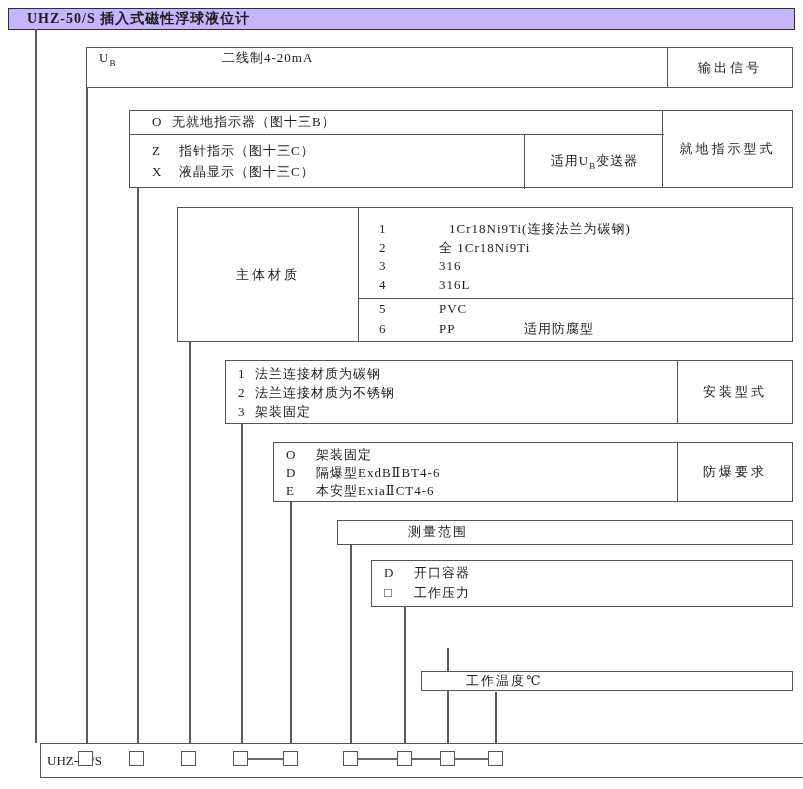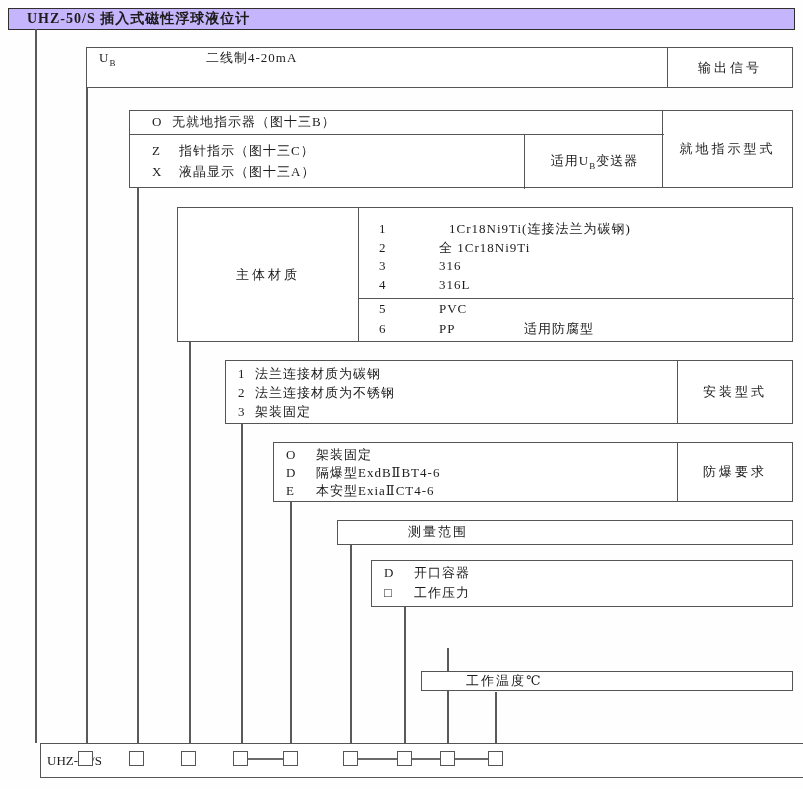--- a/index.html
+++ b/index.html
@@ -54,21 +54,21 @@
   <div class="vline" style="left:189px;top:342px;height:401px;"></div>
   <div class="vline" style="left:241px;top:424px;height:319px;"></div>
   <div class="vline" style="left:290px;top:502px;height:241px;"></div>
   <div class="vline" style="left:350px;top:545px;height:198px;"></div>
   <div class="vline" style="left:404px;top:607px;height:136px;"></div>
   <div class="vline" style="left:447px;top:648px;height:95px;"></div>
   <div class="vline" style="left:495px;top:692px;height:51px;"></div>
 
   <div class="box" style="left:86px;top:47px;width:707px;height:41px;">
     <div class="rows" style="left:12px;top:1px;">
-      <div class="row" style="height:19px;">
+      <div class="row" style="height:19px;gap:16px;">
         <span class="code" style="width:107px;"><span>U</span><sub>B</sub></span>
         <span class="desc">二线制4-20mA</span>
       </div>
     </div>
     <div class="label-cell" style="width:125px;">输出信号</div>
   </div>
 
   <div class="box" style="left:129px;top:110px;width:664px;height:78px;">
     <div style="position:absolute;left:0;top:0;width:534px;height:24px;box-sizing:border-box;border-bottom:1.5px solid #555555;">
       <div class="rows" style="left:22px;top:2px;">
@@ -78,21 +78,21 @@
         </div>
       </div>
     </div>
     <div class="rows" style="left:22px;top:31px;">
       <div class="row" style="height:21px;">
         <span class="code" style="width:27px;">Z</span>
         <span class="desc">指针指示（图十三C）</span>
       </div>
       <div class="row" style="height:21px;">
         <span class="code" style="width:27px;">X</span>
-        <span class="desc">液晶显示（图十三A）</span>
+        <span class="desc">液晶显示（图十三C）</span>
       </div>
     </div>
     <div class="note-cell" style="left:394px;top:22.5px;width:140px;height:55.5px;">
       <span><span>适用U</span><sub>B</sub><span>变送器</span></span>
     </div>
     <div class="label-cell" style="width:130px;">就地指示型式</div>
   </div>
 
   <div class="box" style="left:177px;top:207px;width:616px;height:135px;">
     <div class="centered" style="position:absolute;left:0;top:0;width:181px;height:100%;box-sizing:border-box;border-right:1.5px solid #555555;letter-spacing:3px;">主体材质</div>

